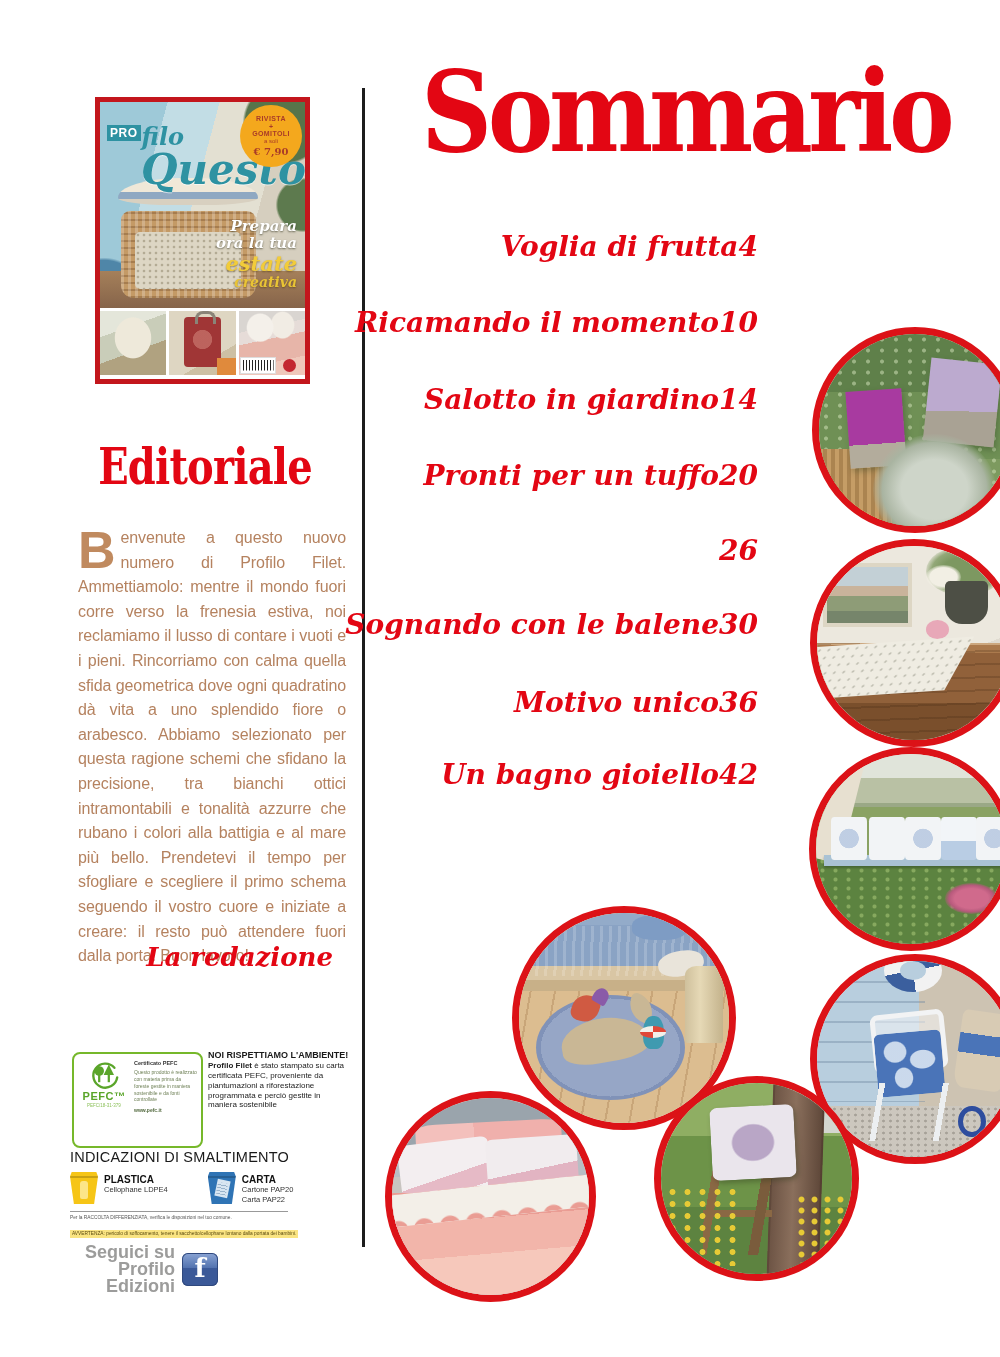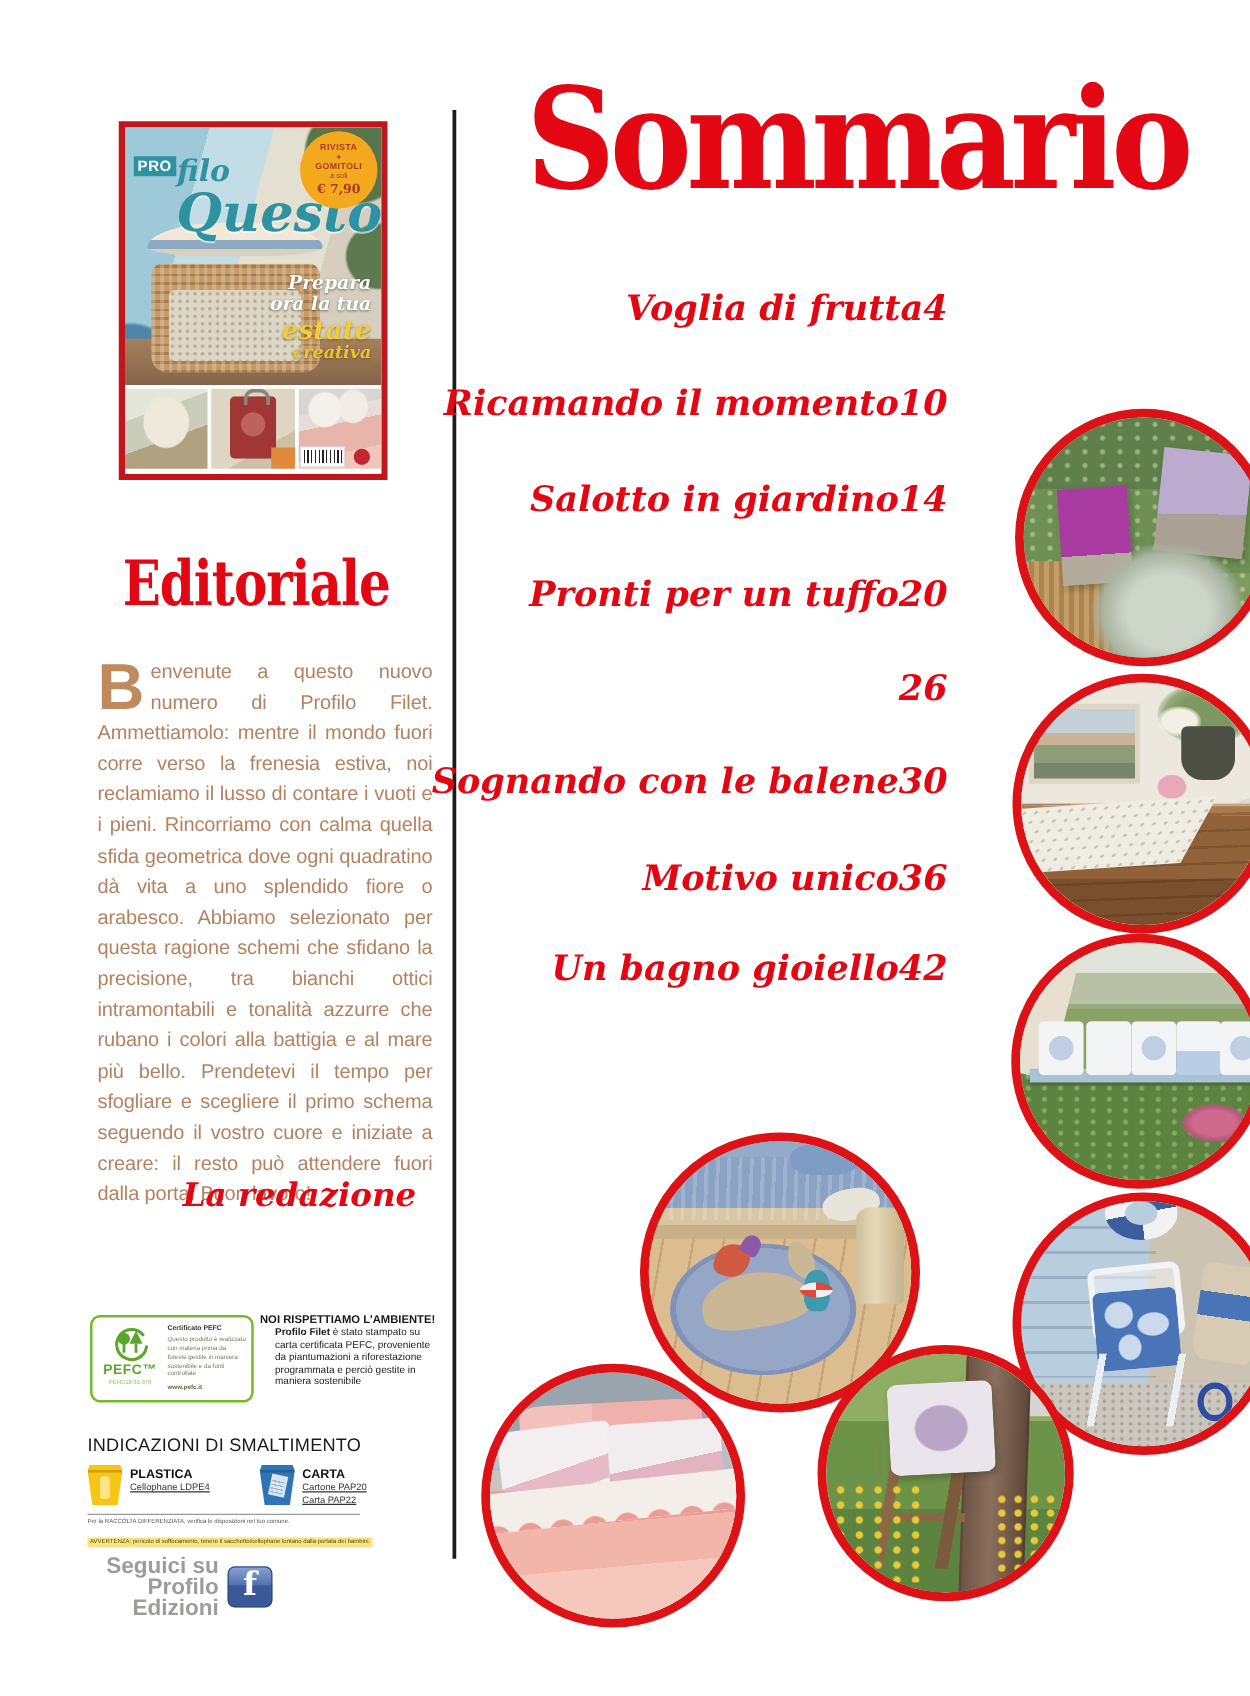--- a/index.html
+++ b/index.html
@@ -65,51 +65,51 @@
   .edit-title{position:absolute;left:60px;top:442px;width:290px;margin:0;text-align:center;
     font:bold 50px/1 "DejaVu Serif",serif;color:#e30613;letter-spacing:-1px;
     transform:scaleX(.8);transform-origin:center top;}
   .edit-body{position:absolute;left:78px;top:526px;width:268px;margin:0;text-align:justify;
     font:16px/24.6px "Liberation Sans",sans-serif;color:#b5825f;letter-spacing:-.1px;}
   .dropcap{float:left;font:bold 52px/40px "Liberation Sans",sans-serif;color:#c08a5f;padding:4px 5px 0 0;}
   .signature{position:absolute;left:60px;top:942px;width:273px;text-align:right;
     font:italic bold 26px/1.2 "DejaVu Serif",serif;color:#e30613;}
 
   
-  .pefc{position:absolute;left:72px;top:1052px;width:131px;height:70px;box-sizing:border-box;
+  .pefc{position:absolute;left:72px;top:1052px;width:131px;height:96px;box-sizing:border-box;
     border:2px solid #76b82a;border-radius:8px;background:#fff;display:flex;padding:5px 4px;}
   .pefc-left{width:52px;text-align:center;}
   .pefc-logo{width:34px;height:32px;display:block;margin:0 auto;}
   .pefc-name{font:bold 11px/1 "Liberation Sans",sans-serif;color:#5aa52a;letter-spacing:.5px;}
   .pefc-num{font:4.5px/1.6 "Liberation Sans",sans-serif;color:#8abf57;}
   .pefc-right{flex:1;padding-left:4px;}
   .pefc-t{font:bold 5.5px/1.5 "Liberation Sans",sans-serif;color:#333;}
   .pefc-b{font:5px/1.35 "Liberation Sans",sans-serif;color:#6f8157;margin-top:2px;}
   .pefc-u{font:bold 5px/1.4 "Liberation Sans",sans-serif;color:#546b40;margin-top:4px;}
 
   
   .ambiente{position:absolute;left:208px;top:1050px;width:142px;color:#1a1a1a;}
   .amb-t{font:bold 9px/1.25 "Liberation Sans",sans-serif;}
-  .amb-b{font:8px/1.22 "Liberation Sans",sans-serif;color:#222;margin-left:12px;}
+  .amb-b{font:8px/1.22 "Liberation Sans",sans-serif;color:#222;}
 
   
   .smaltimento{position:absolute;left:70px;top:1150px;width:240px;}
   .sm-title{font:500 14.5px/1.1 "Liberation Sans",sans-serif;color:#1a1a1a;letter-spacing:.2px;}
   .sm-row{display:flex;margin-top:6px;}
   .bin{position:relative;width:28px;height:32px;}
   .bin-y{background:#f6c516;clip-path:polygon(6% 0,94% 0,100% 14%,86% 100%,14% 100%,0 14%);}
   .bin-b{background:#2f74b5;clip-path:polygon(6% 0,94% 0,100% 14%,86% 100%,14% 100%,0 14%);margin-left:40px;}
   .bin::before{content:"";position:absolute;left:0;top:4px;width:100%;height:2px;background:rgba(0,0,0,.18);}
   .bin-item{position:absolute;left:10px;top:9px;width:8px;height:18px;background:#fce588;border-radius:3px 3px 2px 2px;}
   .bin-doc{position:absolute;left:8px;top:8px;width:13px;height:17px;background:#d8e6f2;transform:rotate(12deg);
     background-image:repeating-linear-gradient(0deg,#9ab4cc 0 1px,transparent 1px 3px);background-size:80% 70%;
     background-repeat:no-repeat;background-position:center;}
   .sm-lab{margin-left:6px;padding-top:2px;}
   .sm-l1{font:bold 10px/1.15 "Liberation Sans",sans-serif;color:#111;}
-  .sm-l2{font:7.5px/1.25 "Liberation Sans",sans-serif;color:#333;text-decoration:underline;}
+  .sm-l2{font:7.5px/1.25 "Liberation Sans",sans-serif;color:#333;}
   .sm-line{width:218px;height:1px;background:#999;margin-top:7px;}
   .sm-n1{font:4.8px/1.5 "Liberation Sans",sans-serif;color:#555;margin-top:2px;}
   .sm-n2{display:inline-block;font:4.8px/1.5 "Liberation Sans",sans-serif;color:#5a4a10;background:#fae482;
     padding:0 2px;margin-top:1px;}
 
   
   .social{position:absolute;left:60px;top:1244px;display:flex;align-items:center;}
   .soc-text{width:115px;text-align:right;font:bold 18px/1 "Liberation Sans",sans-serif;color:#9c9c9b;}
   .soc-text div{line-height:17px;}
   .fb{width:36px;height:33px;margin-left:7px;border-radius:6px;

